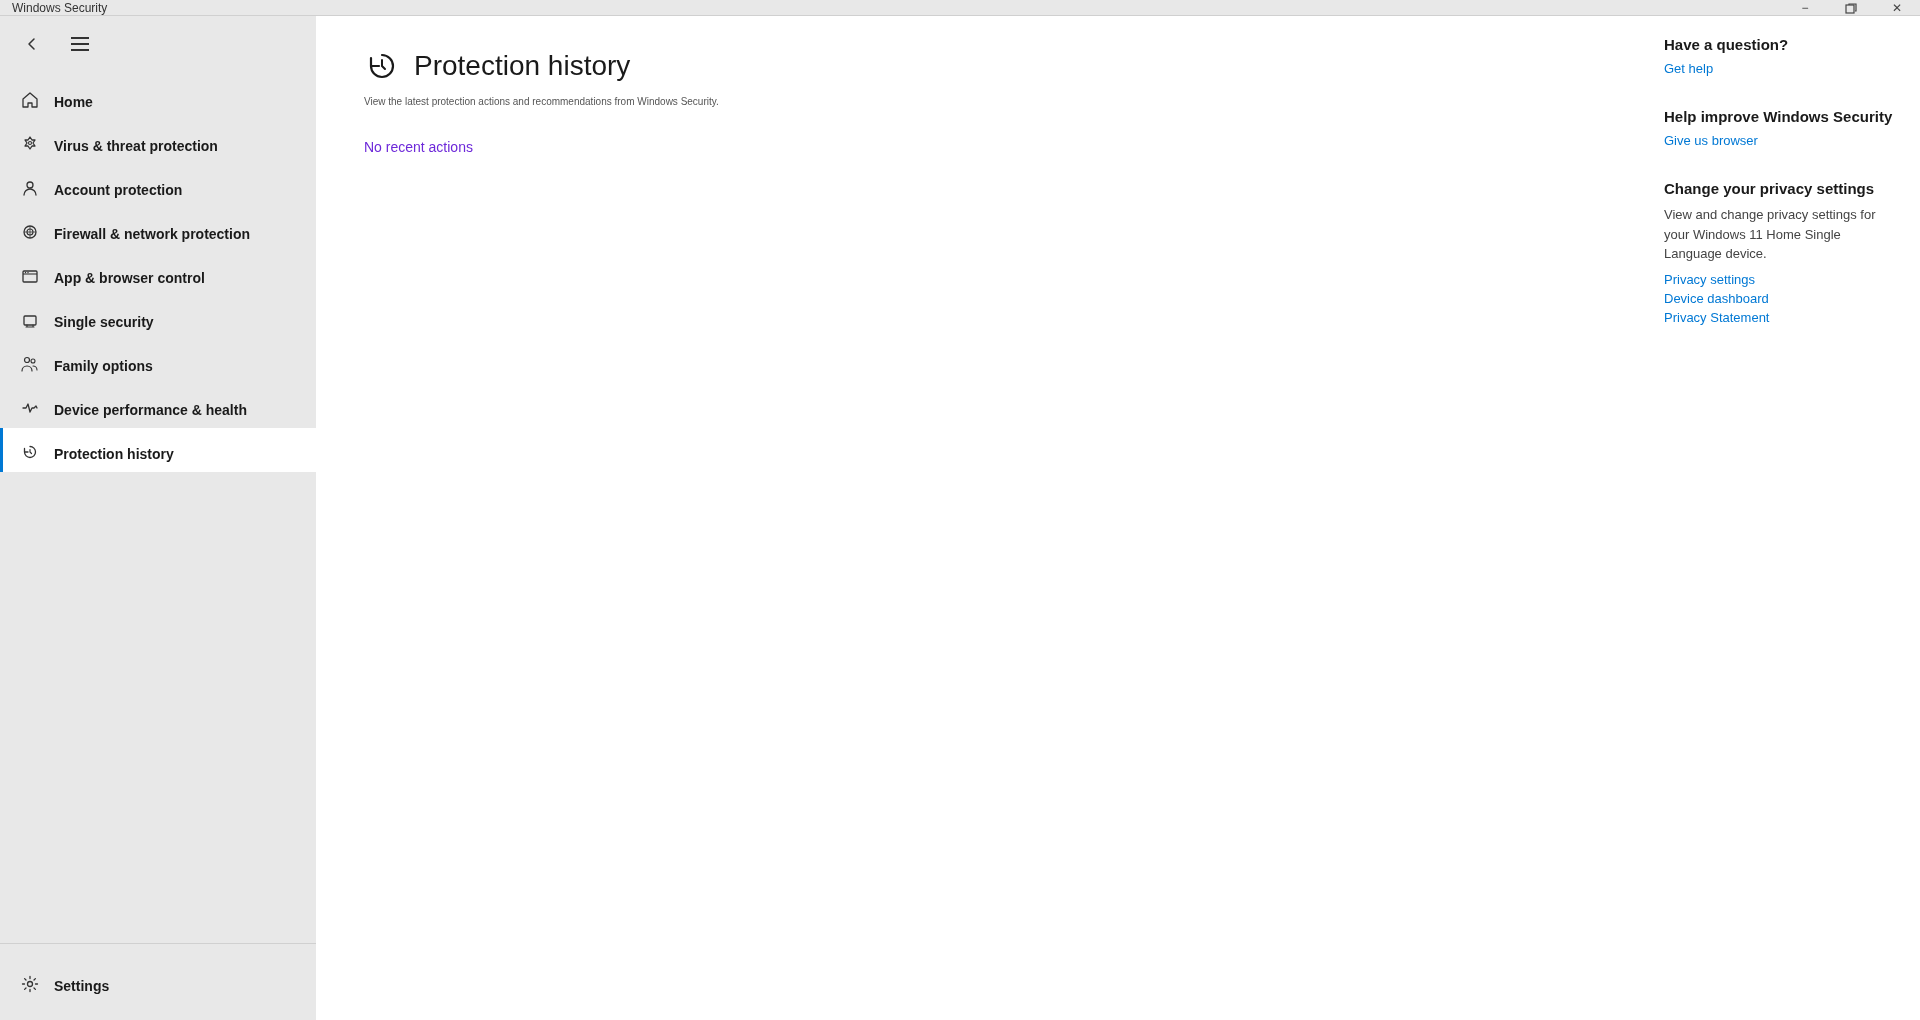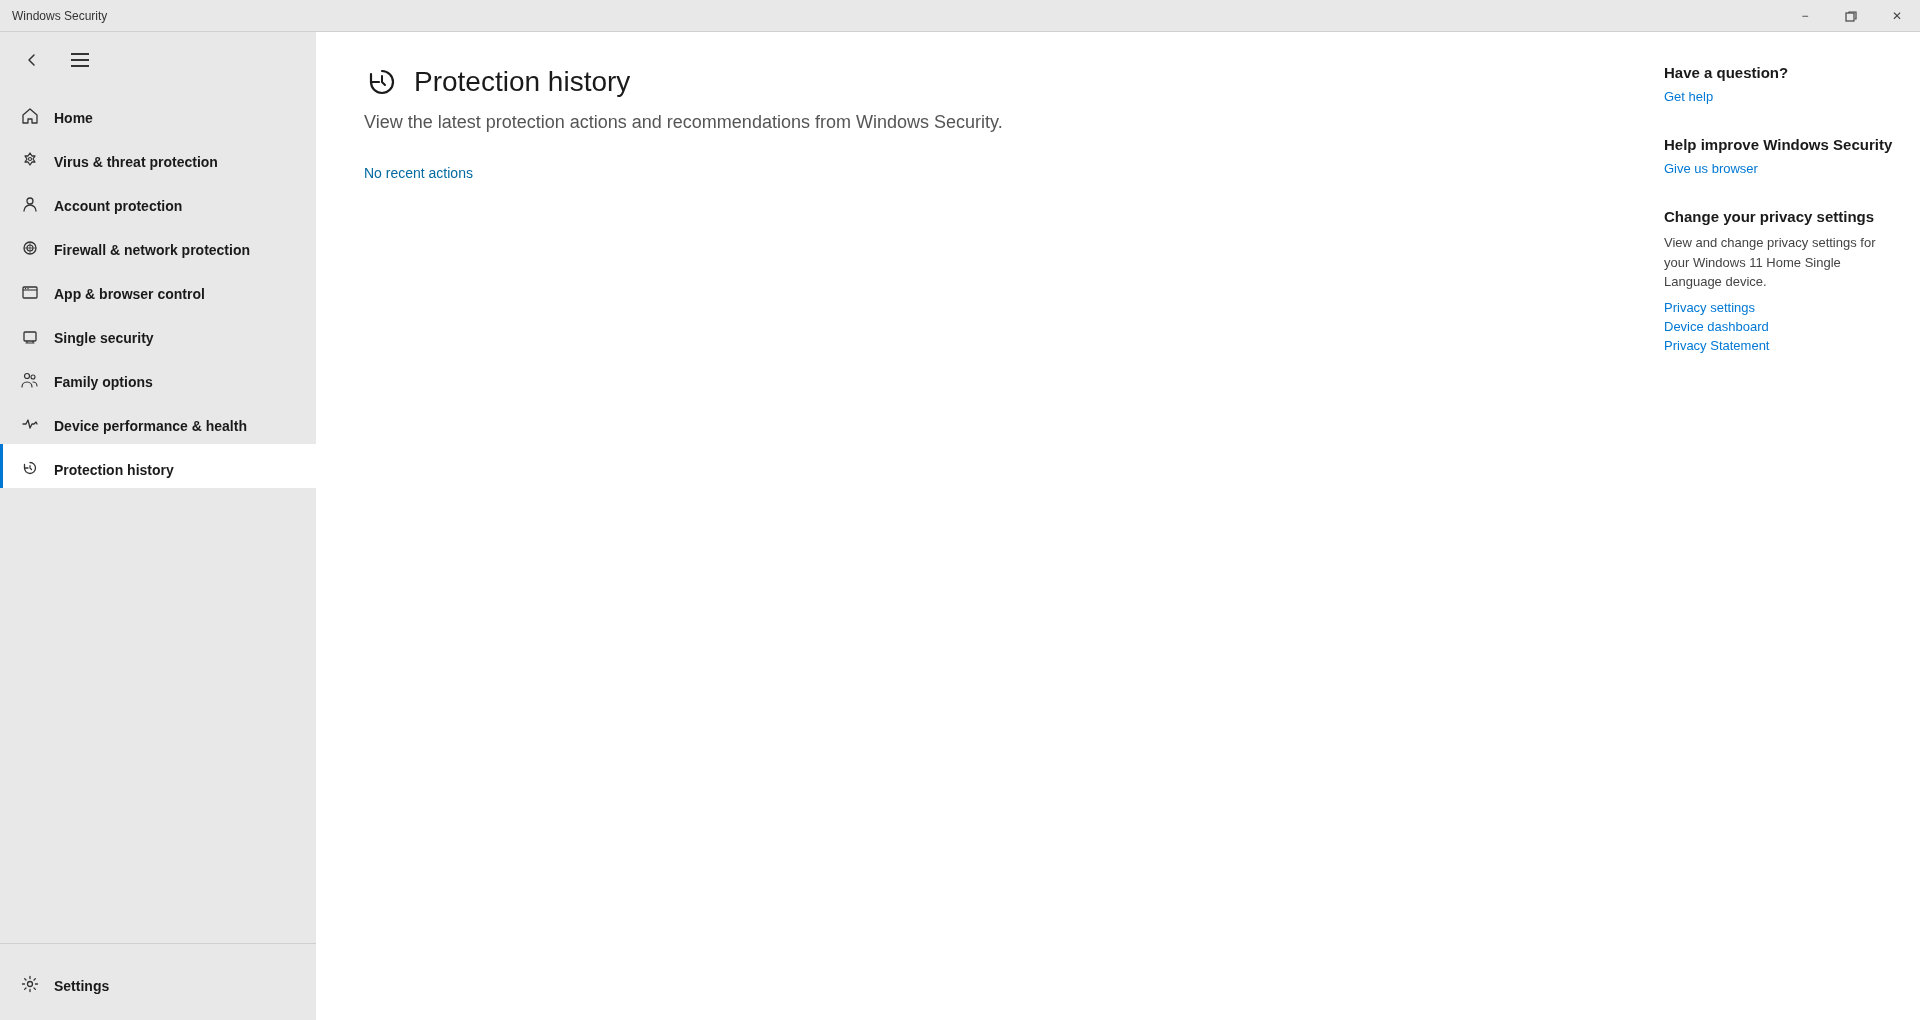--- a/index.html
+++ b/index.html
@@ -8,21 +8,21 @@
       background: #f3f3f3;
       width: 1920px;
       height: 1020px;
       overflow: hidden;
       display: flex;
       flex-direction: column;
     }
 
     
     .titlebar {
-      height: 32px;
+      height: 16px;
       background: #e8e8e8;
       display: flex;
       align-items: center;
       justify-content: space-between;
       padding: 0 0 0 12px;
       flex-shrink: 0;
       border-bottom: 1px solid #d0d0d0;
     }
     .titlebar-title {
       font-size: 12px;
@@ -179,35 +179,35 @@
 
     .page-icon {
       width: 36px;
       height: 36px;
       display: flex;
       align-items: center;
       justify-content: center;
     }
 
     .page-subtitle {
-      font-size: 18px;
+      font-size: 10px;
       color: #555;
       margin-bottom: 32px;
     }
 
     .no-actions {
       font-size: 14px;
-      color: #0369a1;
+      color: #6d28d9;
       margin-top: 8px;
     }
 
     
     .right-panel {
       width: 280px;
-      padding: 32px 24px;
+      padding: 20px 24px;
       flex-shrink: 0;
     }
 
     .right-section {
       margin-bottom: 32px;
     }
 
     .right-section-title {
       font-size: 15px;
       font-weight: 600;

